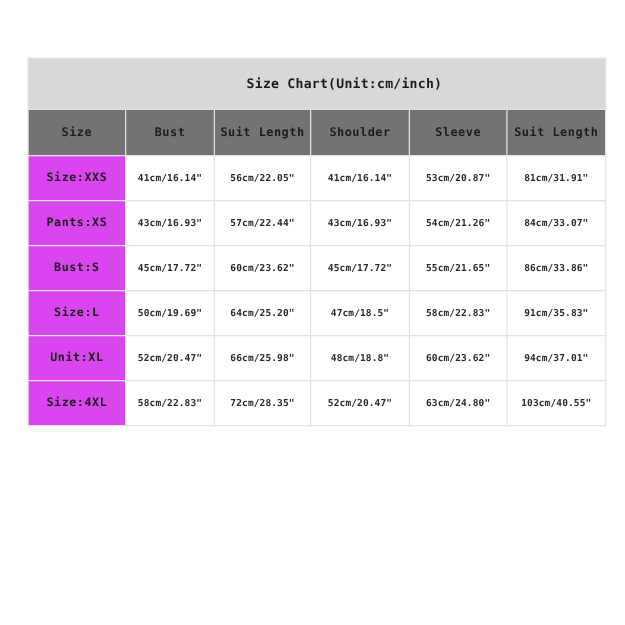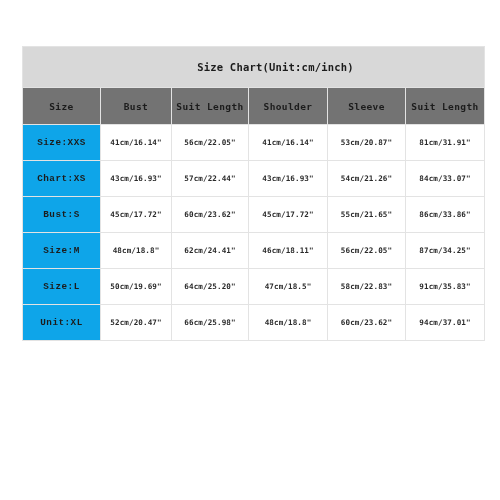--- a/index.html
+++ b/index.html
@@ -66,25 +66,24 @@
   
   tr.data-row td {
     height: 35px;
     font-size: 7.6px;
     font-weight: bold;
     letter-spacing: 0.1px;
     color: #2a2a2a;
   }
 
   tr.data-row td.size-cell {
-    background: #0ea5e9;
+    background: #d946ef;
     font-size: 9.3px;
     letter-spacing: 0.5px;
     color: #1c1c1c;
-    font-family: Liberation Mono, monospace;
   }
 
   col.c-size        { width: 77px; }
   col.c-bust        { width: 70px; }
   col.c-suit        { width: 76px; }
   col.c-shoulder    { width: 78px; }
   col.c-sleeve      { width: 77px; }
   col.c-pants       { width: 78px; }
 </style>
 </head>
@@ -119,45 +118,37 @@
         <tr class="data-row">
           <td class="size-cell">Size:XXS</td>
           <td>41cm/16.14"</td>
           <td>56cm/22.05"</td>
           <td>41cm/16.14"</td>
           <td>53cm/20.87"</td>
           <td>81cm/31.91"</td>
         </tr>
 
         <tr class="data-row">
-          <td class="size-cell">Chart:XS</td>
+          <td class="size-cell">Pants:XS</td>
           <td>43cm/16.93"</td>
           <td>57cm/22.44"</td>
           <td>43cm/16.93"</td>
           <td>54cm/21.26"</td>
           <td>84cm/33.07"</td>
         </tr>
 
         <tr class="data-row">
           <td class="size-cell">Bust:S</td>
           <td>45cm/17.72"</td>
           <td>60cm/23.62"</td>
           <td>45cm/17.72"</td>
           <td>55cm/21.65"</td>
           <td>86cm/33.86"</td>
         </tr>
 
-        <tr class="data-row">
-          <td class="size-cell">Size:M</td>
-          <td>48cm/18.8"</td>
-          <td>62cm/24.41"</td>
-          <td>46cm/18.11"</td>
-          <td>56cm/22.05"</td>
-          <td>87cm/34.25"</td>
-        </tr>
 
         <tr class="data-row">
           <td class="size-cell">Size:L</td>
           <td>50cm/19.69"</td>
           <td>64cm/25.20"</td>
           <td>47cm/18.5"</td>
           <td>58cm/22.83"</td>
           <td>91cm/35.83"</td>
         </tr>
 
@@ -165,17 +156,25 @@
           <td class="size-cell">Unit:XL</td>
           <td>52cm/20.47"</td>
           <td>66cm/25.98"</td>
           <td>48cm/18.8"</td>
           <td>60cm/23.62"</td>
           <td>94cm/37.01"</td>
         </tr>
 
 
 
+        <tr class="data-row">
+          <td class="size-cell">Size:4XL</td>
+          <td>58cm/22.83"</td>
+          <td>72cm/28.35"</td>
+          <td>52cm/20.47"</td>
+          <td>63cm/24.80"</td>
+          <td>103cm/40.55"</td>
+        </tr>
 
       </tbody>
     </table>
   </div>
 </div>
 
 </body></html>

